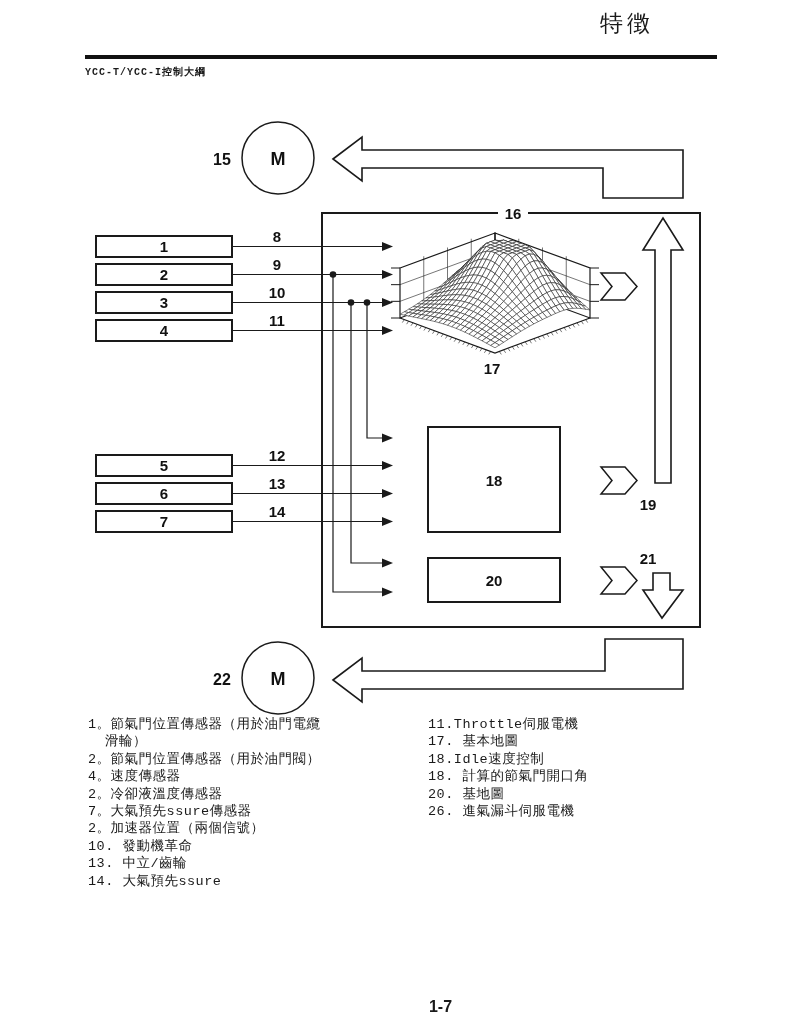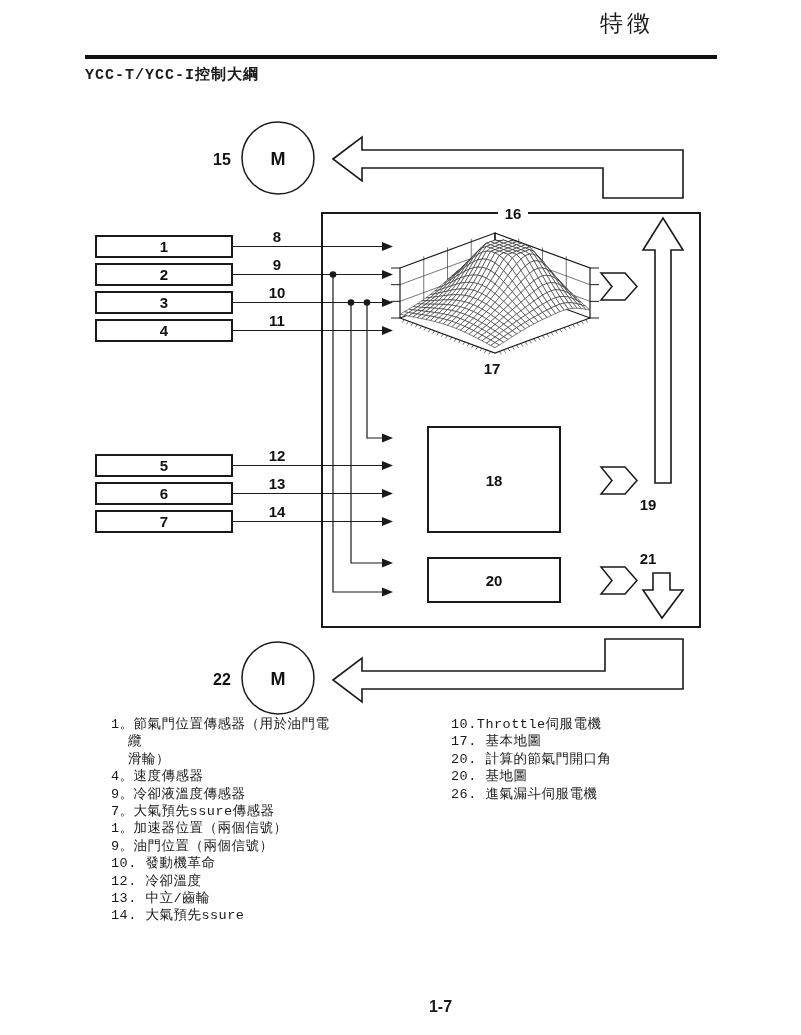--- a/index.html
+++ b/index.html
@@ -10,34 +10,34 @@
   }
   .hdr-title{
     position:absolute;top:8px;left:600px;width:160px;
     font-size:23px;letter-spacing:4px;font-weight:500;
     font-family:Liberation Serif, serif;
   }
   .rule{
     position:absolute;left:85px;top:55px;width:632px;height:4px;background:#111;
   }
   .section-title{
-    position:absolute;left:85px;top:65px;font-size:15px;font-weight:600;
+    position:absolute;left:85px;top:65px;font-size:10px;font-weight:600;
     letter-spacing:1px;
   }
   svg.diagram{position:absolute;left:0;top:0;}
   svg text{
     font-family:"Liberation Sans",sans-serif;font-weight:bold;fill:#111;
   }
   .legend{
     position:absolute;top:716px;font-size:13.5px;line-height:17.4px;
     letter-spacing:0.5px;
   }
   .legend ul{margin:0;padding:0;list-style:none;}
   .legend li{
-    white-space:pre-line;padding-left:17px;text-indent:-17px;margin-left:23px;
+    white-space:pre-line;padding-left:17px;text-indent:-17px;
   }
   .legend-left{left:88px;width:252px;}
   .legend-right{left:428px;width:310px;}
   .page-number{
     position:absolute;left:0;top:998px;width:801px;text-align:center;
     font-family:"Liberation Sans",sans-serif;font-weight:bold;font-size:16px;padding-left:40px;
   }
 </style>
 </head>
 <body>
@@ -690,34 +690,34 @@
   <text x="648" y="510" font-size="15" text-anchor="middle">19</text>
 
   <polygon points="653,573 670,573 670,590 683,590 662,618 643,590 653,590" fill="#fff" stroke="#1a1a1a" stroke-width="1.6"></polygon>
   <text x="648" y="564" font-size="15" text-anchor="middle">21</text>
 </svg>
 
 <div class="legend legend-left">
   <ul>
     <li>1。節氣門位置傳感器（用於油門電纜
 滑輪）</li>
+    <li>2。節氣門位置傳感器（用於油門閥）</li>
     <li>4。速度傳感器</li>
-    <li>9。冷卻液溫度傳感器</li>
+    <li>2。冷卻液溫度傳感器</li>
     <li>7。大氣預先ssure傳感器</li>
-    <li>1。加速器位置（兩個信號）</li>
-    <li>9。油門位置（兩個信號）</li>
+    <li>2。加速器位置（兩個信號）</li>
     <li>10. 發動機革命</li>
-    <li>12. 冷卻溫度</li>
     <li>13. 中立/齒輪</li>
     <li>14. 大氣預先ssure</li>
   </ul>
 </div>
 <div class="legend legend-right">
   <ul>
-    <li>10.Throttle伺服電機</li>
+    <li>11.Throttle伺服電機</li>
     <li>17. 基本地圖</li>
-    <li>20. 計算的節氣門開口角</li>
+    <li>18.Idle速度控制</li>
+    <li>18. 計算的節氣門開口角</li>
     <li>20. 基地圖</li>
     <li>26. 進氣漏斗伺服電機</li>
   </ul>
 </div>
 
 <div class="page-number">1-7</div>
 
 </body></html>

